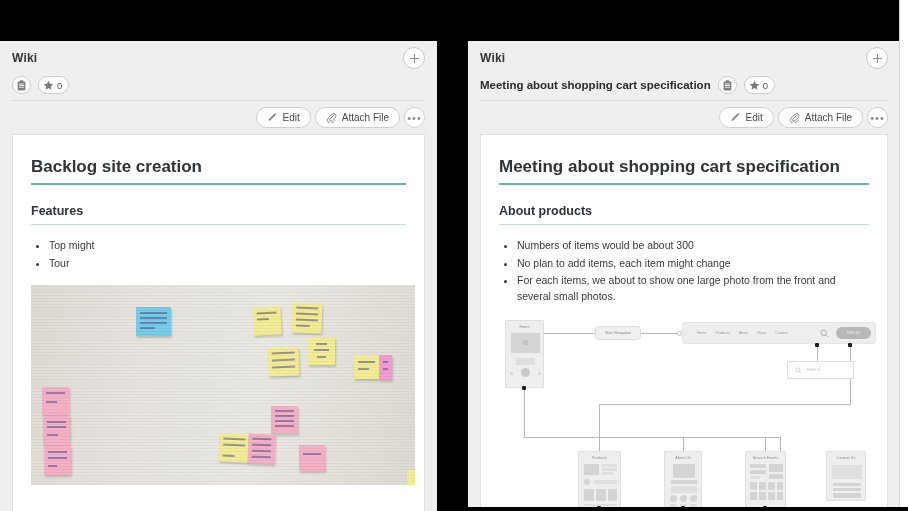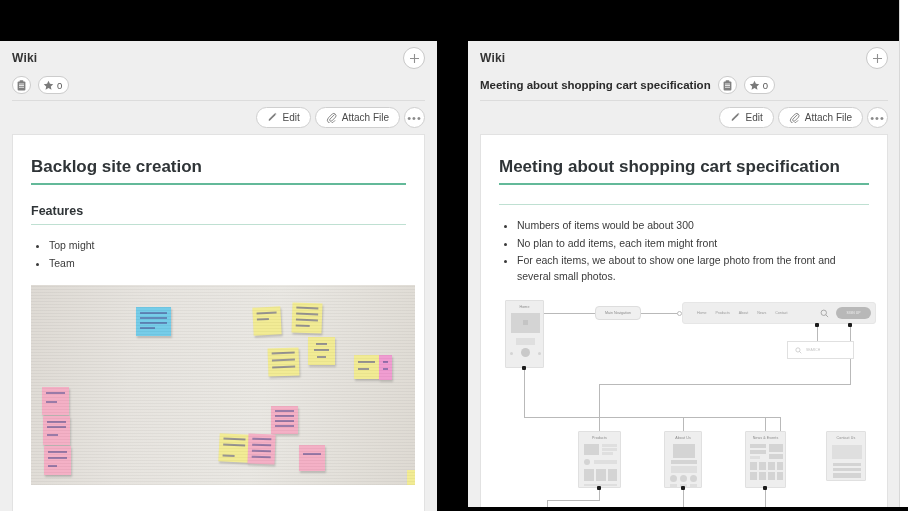--- a/index.html
+++ b/index.html
@@ -392,21 +392,21 @@
           <div class="rule-strong"></div>
 
           <h2 class="doc-h2">Features</h2>
           <div class="rule-light"></div>
 
           <ul class="doc-list">
             <li>
               <span>Top might</span>
             </li>
             <li>
-              <span>Team</span>
+              <span>Tour</span>
             </li>
           </ul>
 
           <div class="photo">
             <div class="note n-blue" style="left:105px;top:22px;width:35px;height:29px;">
               <div class="scribble" style="top:5px"></div>
                 <div class="scribble" style="top:10px"></div>
               <div class="scribble" style="top:15px"></div>
                 <div class="scribble" style="top:20px;right:16px"></div>
             </div>
@@ -528,25 +528,26 @@
           <span>Attach File</span>
         </button>
         <button class="tbtn round">•••</button>
       </div>
 
       <div class="card">
         <div class="card-pad">
           <h1 class="doc-title">Meeting about shopping cart specification</h1>
           <div class="rule-strong"></div>
 
+          <h2 class="doc-h2">About products</h2>
           <div class="rule-light"></div>
 
           <ul class="doc-list">
             <li>Numbers of items would be about 300</li>
-            <li>No plan to add items, each item might front</li>
+            <li>No plan to add items, each item might change</li>
             <li>For each items, we about to show one large photo from the front and several small photos.</li>
           </ul>
 
           <div class="diagram">
 
             <div class="dg-line" style="left:45px;top:15px;width:51px;height:1px;"></div>
             <div class="dg-line" style="left:141px;top:15px;width:40px;height:1px;"></div>
             <div class="dg-circ" style="left:178px;top:12.5px;width:5px;height:5px;background:#fff;border:1px solid #bbb;box-sizing:border-box;"></div>
             <div class="dg-line" style="left:318px;top:27px;width:1px;height:16px;"></div>
             <div class="dg-line" style="left:351px;top:27px;width:1px;height:59px;"></div>

